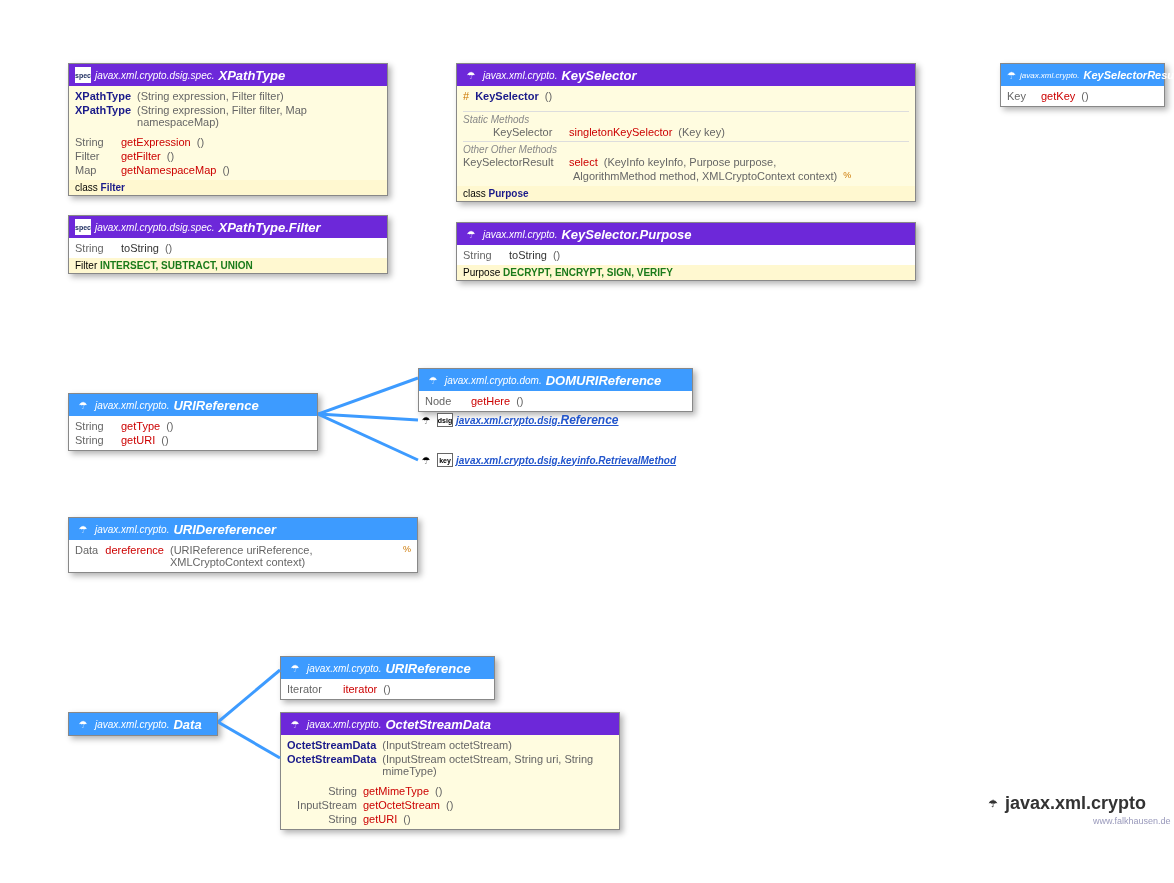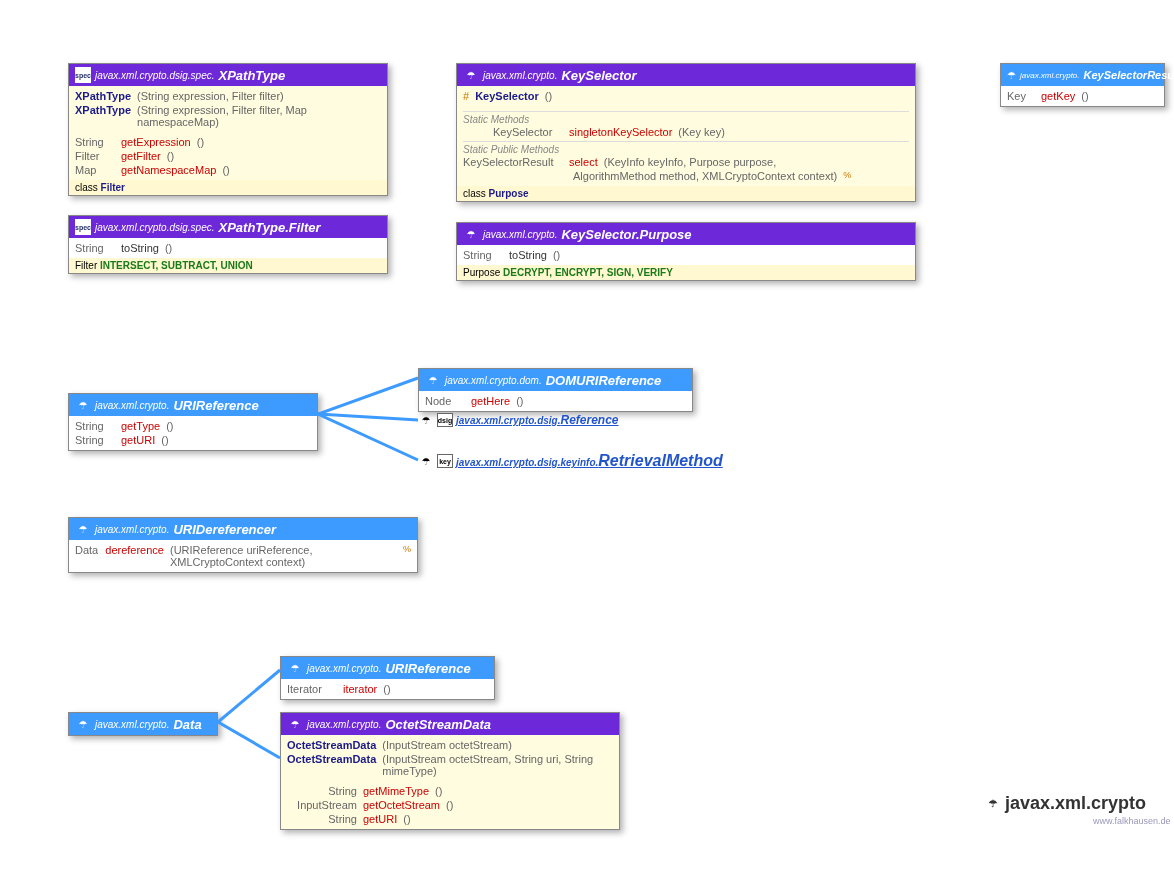--- a/index.html
+++ b/index.html
@@ -99,21 +99,21 @@
         <span class="ctor">KeySelector</span>
         <span class="params"> ()</span>
       </div>
     <div class="spacer"></div>
     <div class="section-label">Static Methods</div>
     <div class="row" style="padding-left:30px;">
         <span class="ret" style="width:70px;">KeySelector</span>
         <span class="method">singletonKeySelector</span>
         <span class="params"> (Key key)</span>
       </div>
-    <div class="section-label">Static Public Methods</div>
+    <div class="section-label">Other Other Methods</div>
     <div class="row">
         <span class="ret" style="width:100px;">KeySelectorResult</span>
         <span class="method">select</span>
         <span class="params"> (KeyInfo keyInfo, Purpose purpose,</span>
       </div>
     <div class="row" style="padding-left:110px;">
         <span class="params">AlgorithmMethod method, XMLCryptoContext context) </span>
         <span class="throws">%</span>
       </div>
   </div>
@@ -187,21 +187,21 @@
 </div>
 
 <div class="small-ref" style="left:418px; top:412px;">
   <span class="icon icon-class"></span>
   <span class="icon-sq">dsig</span>
   <span class="link"><span>javax.xml.crypto.dsig.</span><span style="font-size:12px;">Reference</span></span>
 </div>
 <div class="small-ref" style="left:418px; top:452px;">
   <span class="icon icon-class"></span>
   <span class="icon-sq">key</span>
-  <span class="link"><span>javax.xml.crypto.dsig.keyinfo.</span><span style="font-size:16px;">RetrievalMethod</span></span>
+  <span class="link"><span>javax.xml.crypto.dsig.keyinfo.</span><span style="font-size:10px;">RetrievalMethod</span></span>
 </div>
 
 <svg class="connector" style="left:318px; top:368px; width:102px; height:100px;">
   <line x1="0" y1="46" x2="100" y2="10" stroke="#3d9bff" stroke-width="3"></line>
   <line x1="0" y1="46" x2="100" y2="52" stroke="#3d9bff" stroke-width="3"></line>
   <line x1="0" y1="46" x2="100" y2="92" stroke="#3d9bff" stroke-width="3"></line>
 </svg>
 
 <div class="box" style="left:68px; top:517px; width:350px;">
   <div class="hdr hdr-blue">

